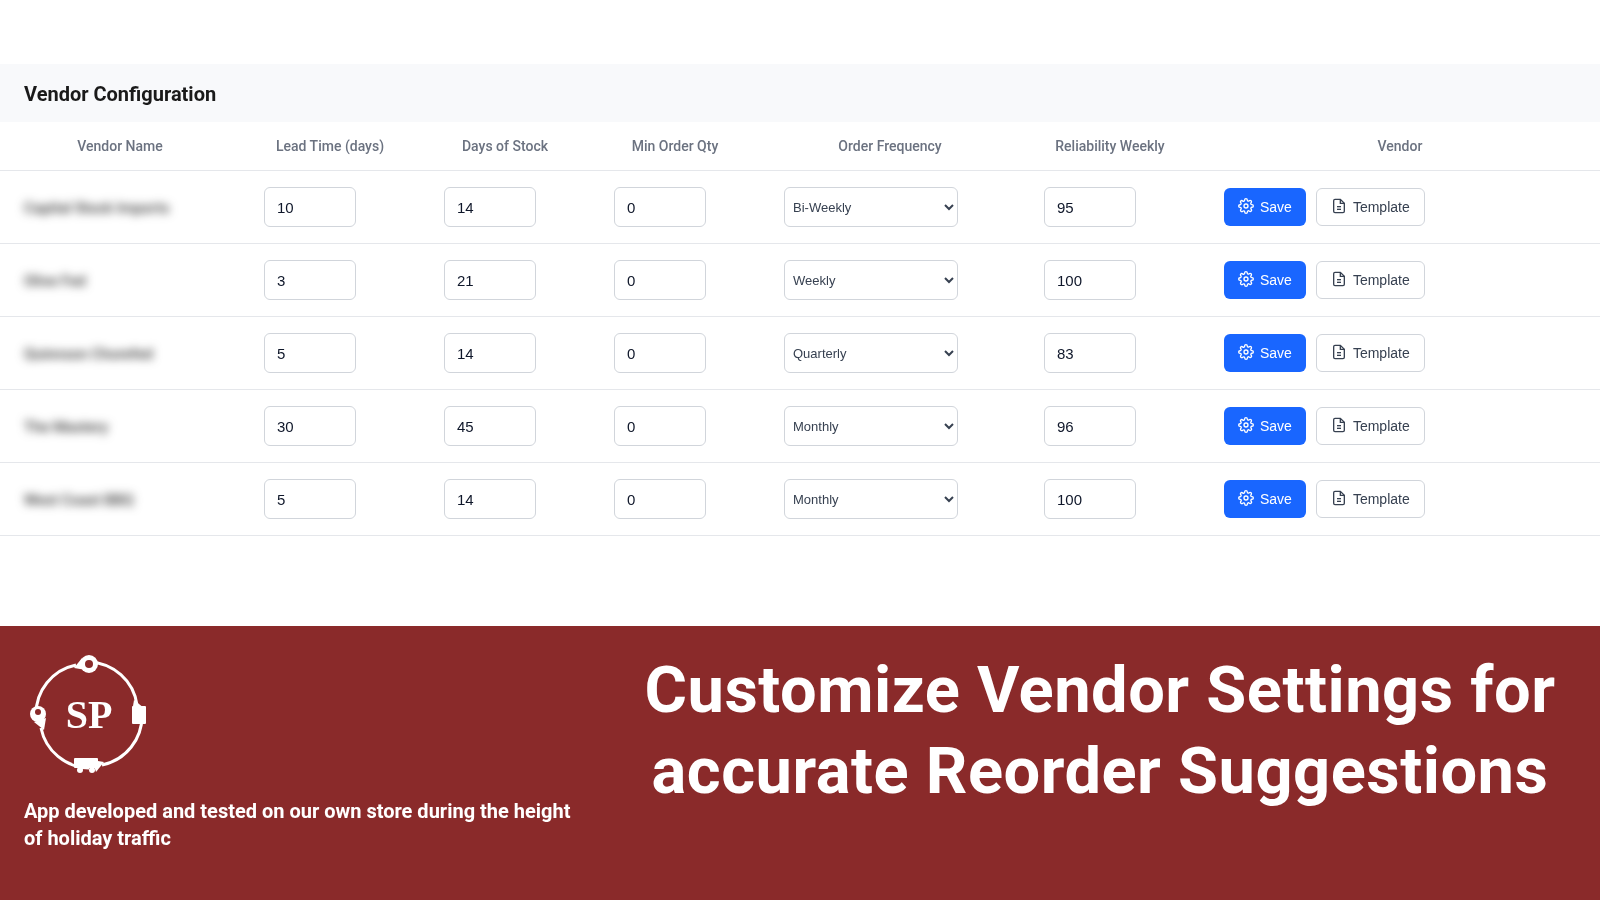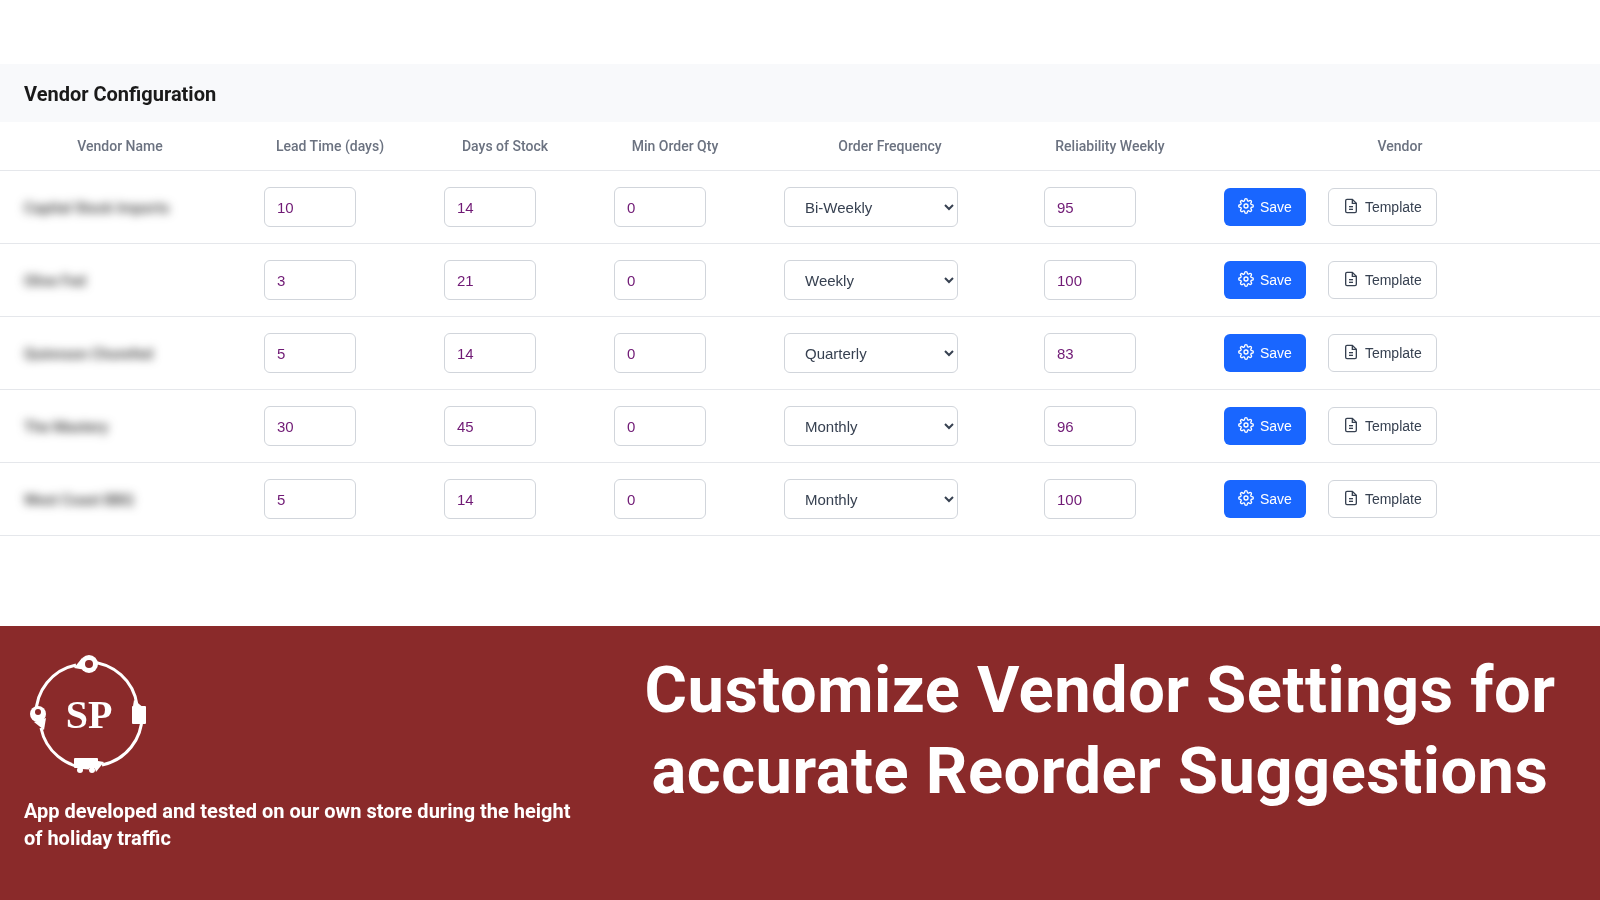--- a/index.html
+++ b/index.html
@@ -6,25 +6,25 @@
 body { font-family: -apple-system, BlinkMacSystemFont, "Segoe UI", Roboto, sans-serif; background: #fff; width: 1600px; height: 900px; overflow: hidden; }
 .container { width: 100%; height: 100%; display: flex; flex-direction: column; }
 .spacer-top { height: 64px; background: #fff; }
 .panel-header { background: #f8f9fb; padding: 18px 24px 16px; }
 .panel-title { font-size: 20px; font-weight: 700; color: #1a1a1a; }
 .table-wrap { background: #fff; }
 table { width: 100%; border-collapse: collapse; }
 thead th { text-align: center; font-size: 14px; font-weight: 500; color: #6b7280; padding: 16px 24px; border-bottom: 1px solid #e5e7eb; }
 tbody td { padding: 16px 24px; border-bottom: 1px solid #e5e7eb; vertical-align: middle; }
 .vendor-name { filter: blur(5px); font-size: 15px; color: #333; font-weight: 500; }
-.input-text { width: 92px; height: 40px; border: 1px solid #d1d5db; border-radius: 6px; padding: 0 12px; font-size: 15px; color: #701a75; background: #fff; }
+.input-text { width: 92px; height: 40px; border: 1px solid #d1d5db; border-radius: 6px; padding: 0 12px; font-size: 15px; color: #0f172a; background: #fff; }
 .input-qty { width: 92px; }
-.select-freq { width: 174px; height: 40px; border: 1px solid #d1d5db; border-radius: 6px; padding: 0 16px; font-size: 15px; color: #374151; background: #fff; }
+.select-freq { width: 174px; height: 40px; border: 1px solid #d1d5db; border-radius: 6px; padding: 0 4px; font-size: 13px; color: #374151; background: #fff; }
 .input-score { width: 92px; }
-.actions-cell { display: flex; gap: 22px; align-items: center; }
+.actions-cell { display: flex; gap: 10px; align-items: center; }
 .btn { display: inline-flex; align-items: center; gap: 6px; padding: 0 14px; height: 38px; border-radius: 6px; font-size: 14px; font-weight: 500; cursor: pointer; border: none; }
 .btn-save { background: #1966ff; color: #fff; }
 .btn-template { background: #fff; color: #374151; border: 1px solid #d1d5db; }
 .btn svg { width: 16px; height: 16px; flex-shrink: 0; }
 
 .footer-banner { margin-top: auto; background: #8a2a2a; color: #fff; display: flex; align-items: flex-start; padding: 24px 24px 26px; height: 274px; gap: 40px; }
 .footer-left { width: 560px; display: flex; flex-direction: column; }
 .logo-wrap { width: 130px; height: 130px; margin-bottom: 18px; display:flex; align-items:center; justify-content:center; }
 .logo-wrap svg { width: 100%; height: 100%; }
 .footer-tagline { font-size: 20px; font-weight: 700; line-height: 1.35; }

